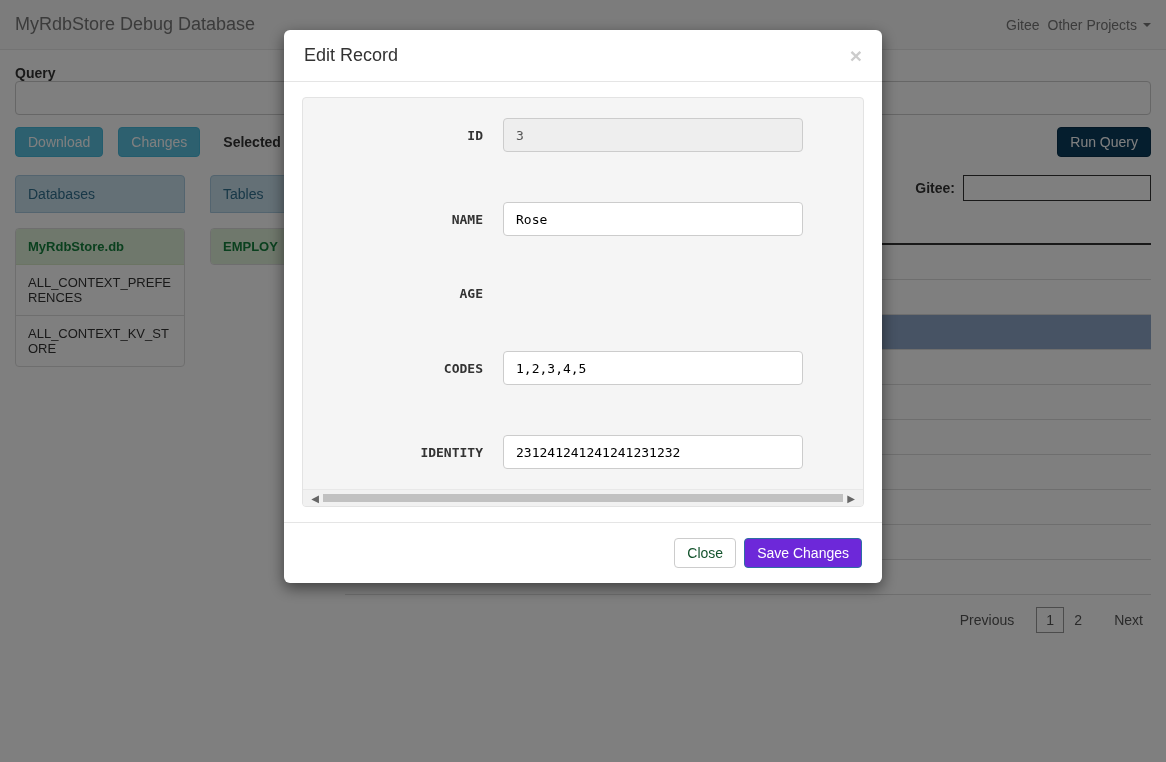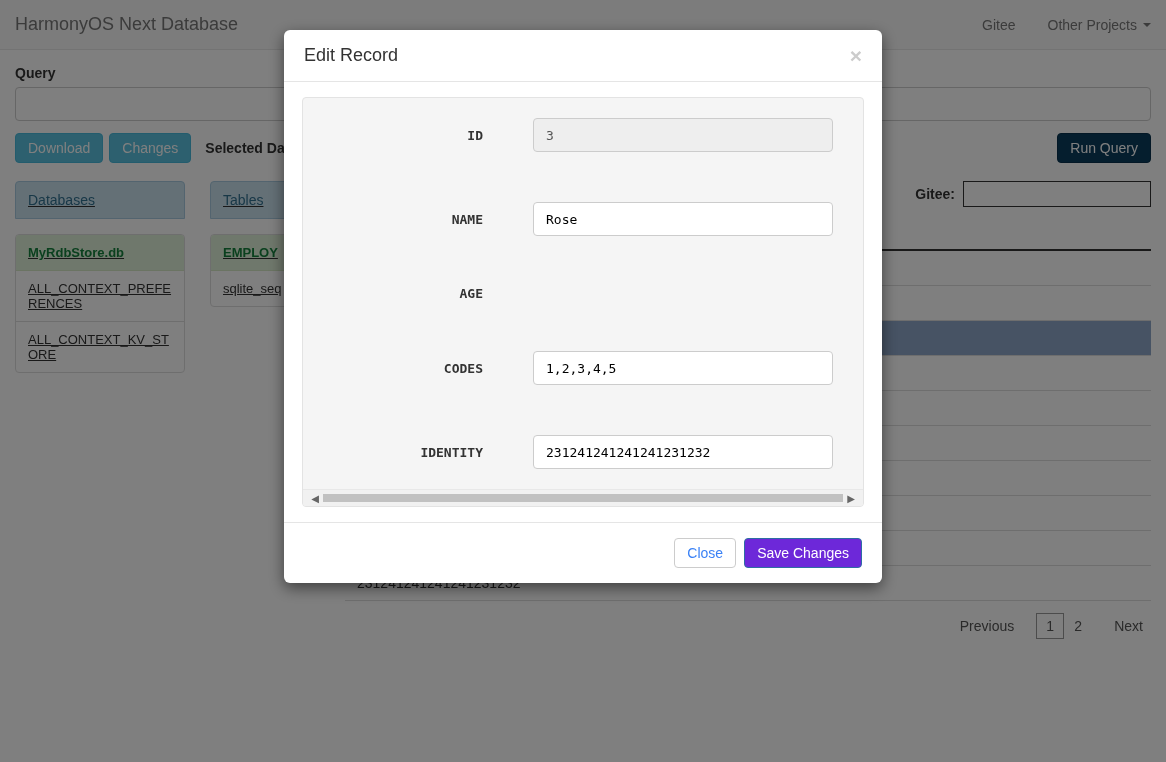--- a/index.html
+++ b/index.html
@@ -1,35 +1,35 @@
 <!DOCTYPE html>
 <html><head>
 <meta charset="utf-8">
 <style>
   * { box-sizing: border-box; }
   html, body { margin: 0; padding: 0; font-family: "Helvetica Neue", Helvetica, Arial, sans-serif; font-size: 14px; color: #333; background: #fff; }
   a { color: #777; text-decoration: none; }
   .navbar { background: #f8f8f8; border-bottom: 1px solid #e7e7e7; height: 50px; display: flex; align-items: center; padding: 0 15px; justify-content: space-between; }
   .navbar-brand { font-size: 18px; color: #777; }
-  .navbar-right { display: flex; gap: 32px; align-items: center; }
+  .navbar-right { display: flex; gap: 8px; align-items: center; }
   .nav-item { color: #777; cursor: pointer; display: flex; align-items: center; gap: 4px; }
   .caret { display:inline-block; width:0; height:0; border-left:4px solid transparent; border-right:4px solid transparent; border-top:4px solid #777; vertical-align: middle; margin-left:2px;}
   .container { padding: 15px; }
-  .query-label { font-weight: bold; margin-bottom: 6px; display:block; }
+  .query-label { font-weight: bold; display:block; }
   .query-input { width: 100%; height: 34px; border: 1px solid #ccc; border-radius: 4px; padding: 6px 12px; margin-bottom: 12px; }
   .btn-row { display:flex; justify-content: space-between; align-items: center; margin-bottom: 18px; }
-  .btn-row-left { display:flex; align-items:center; gap:6px; flex-wrap:wrap; }
+  .btn-row-left { display:flex; align-items:center; gap:15px; flex-wrap:wrap; }
   .btn { display:inline-block; padding: 6px 12px; font-size:14px; border-radius:4px; border:1px solid transparent; cursor:pointer; color:#fff; }
   .btn-info { background:#5bc0de; border-color:#46b8da; }
   .btn-primary { background:#6d28d9; border-color:#2e6da4; }
   .btn-dark { background:#0b3c5d; border-color:#08314c;margin-left:28px; }
-  .btn-default { background:#fff; color:#3b82f6; border:1px solid #ccc; }
+  .btn-default { background:#fff; color:#14532d; border:1px solid #ccc; }
   .selected-db { font-weight:bold; margin-left:8px; }
   .columns { display:flex; gap:25px; align-items:flex-start; }
-  .side-col { width:170px; flex:0 0 170px;text-decoration:underline; }
+  .side-col { width:170px; flex:0 0 170px; }
   .panel-heading { background:#c8e0ed; border:1px solid #a6c9de; border-radius:4px 4px 0 0; padding:10px 12px; color:#31708f; margin-bottom:15px; }
   .list-group { border:1px solid #ddd; border-radius:4px; overflow:hidden; }
   .list-group-item { padding:10px 12px; border-bottom:1px solid #ddd; cursor:pointer; font-size:13px; word-break:break-word; }
   .list-group-item:last-child { border-bottom:none; }
   .list-group-item.active { background:#dff0d8; color:#15803d; font-weight:bold; border-color:#d6e9c6;}
   .main-col { flex:1; min-width:0; }
   .table-top { display:flex; justify-content:flex-end; align-items:center; margin-bottom:10px; }
   .search-label { font-weight:bold; margin-right:8px; }
   .search-input { border:1px solid #333; height:26px; width:188px; padding:2px 6px; }
   table.data { width:100%; border-collapse:collapse; }
@@ -40,35 +40,35 @@
   .page-num { display:inline-block; min-width:28px; text-align:center; padding:4px 8px; cursor:pointer; }
   .page-num.active { border:1px solid #999; }
   
   .backdrop { position:fixed; inset:0; background:rgba(0,0,0,0.5); }
   .modal { position:fixed; top:30px; left:50%; transform:translateX(-50%); width:598px; background:#fff; border-radius:6px; box-shadow:0 5px 15px rgba(0,0,0,.5); }
   .modal-header { padding:15px 20px; border-bottom:1px solid #e5e5e5; display:flex; justify-content:space-between; align-items:center; }
   .modal-title { font-size:18px; font-weight:500; color:#333; }
   .close { color:#ccc; font-size:21px; font-weight:bold; cursor:pointer; line-height:1; }
   .modal-body { padding:15px 18px; }
   .form-panel { background:#f5f5f5; border:1px solid #e3e3e3; border-radius:4px; padding:20px 30px 10px; overflow-x:auto; position:relative; }
-  .form-row { display:flex; align-items:center; margin-bottom:50px;justify-content:space-between; }
+  .form-row { display:flex; align-items:center; margin-bottom:50px; }
   .form-row:last-of-type { margin-bottom:20px; }
   .form-label { width:170px; text-align:right; padding-right:20px; font-family: Menlo, Consolas, monospace; font-size:13px; color:#333; font-weight:bold; }
   .form-control { flex:0 0 300px; height:34px; border:1px solid #ccc; border-radius:4px; padding:6px 12px; font-family: Menlo, Consolas, monospace; font-size:13px; background:#fff; }
   .form-control[disabled] { background:#eee; color:#555; }
   .h-scroll-track { height:17px; background:#f1f1f1; display:flex; align-items:center; border-top:1px solid #e8e8e8; margin: 0 -30px -10px -30px; padding:0 6px;}
   .h-scroll-arrow { width:12px; text-align:center; color:#666; font-size:10px; user-select:none;}
   .h-scroll-thumb { flex:1; background:#c1c1c1; height:8px; margin:0 2px; border-radius:0;}
   .modal-footer { padding:15px 20px; border-top:1px solid #e5e5e5; display:flex; justify-content:flex-end; gap:8px; }
 </style>
 </head>
 <body>
 
 <div class="navbar">
-  <a class="navbar-brand">HarmonyOS Next Database</a>
+  <a class="navbar-brand">MyRdbStore Debug Database</a>
   <div class="navbar-right">
     <span class="nav-item">Gitee</span>
     <span class="nav-item">
       <span>Other Projects</span>
       <span class="caret"></span>
     </span>
   </div>
 </div>
 
 <div class="container">
@@ -92,21 +92,20 @@
           <div class="list-group-item active">MyRdbStore.db</div>
           <div class="list-group-item">ALL_CONTEXT_PREFERENCES</div>
           <div class="list-group-item">ALL_CONTEXT_KV_STORE</div>
         </div>
     </div>
 
     <div class="side-col" style="width:110px; flex:0 0 110px;">
       <div class="panel-heading">Tables</div>
       <div class="list-group" id="tbl-list">
           <div class="list-group-item active">EMPLOY</div>
-          <div class="list-group-item">sqlite_seq</div>
         </div>
     </div>
 
     <div class="main-col">
       <div class="table-top">
         <span class="search-label">Gitee:</span>
         <input class="search-input" value="" style="">
       </div>
       <table class="data">
         <thead>

